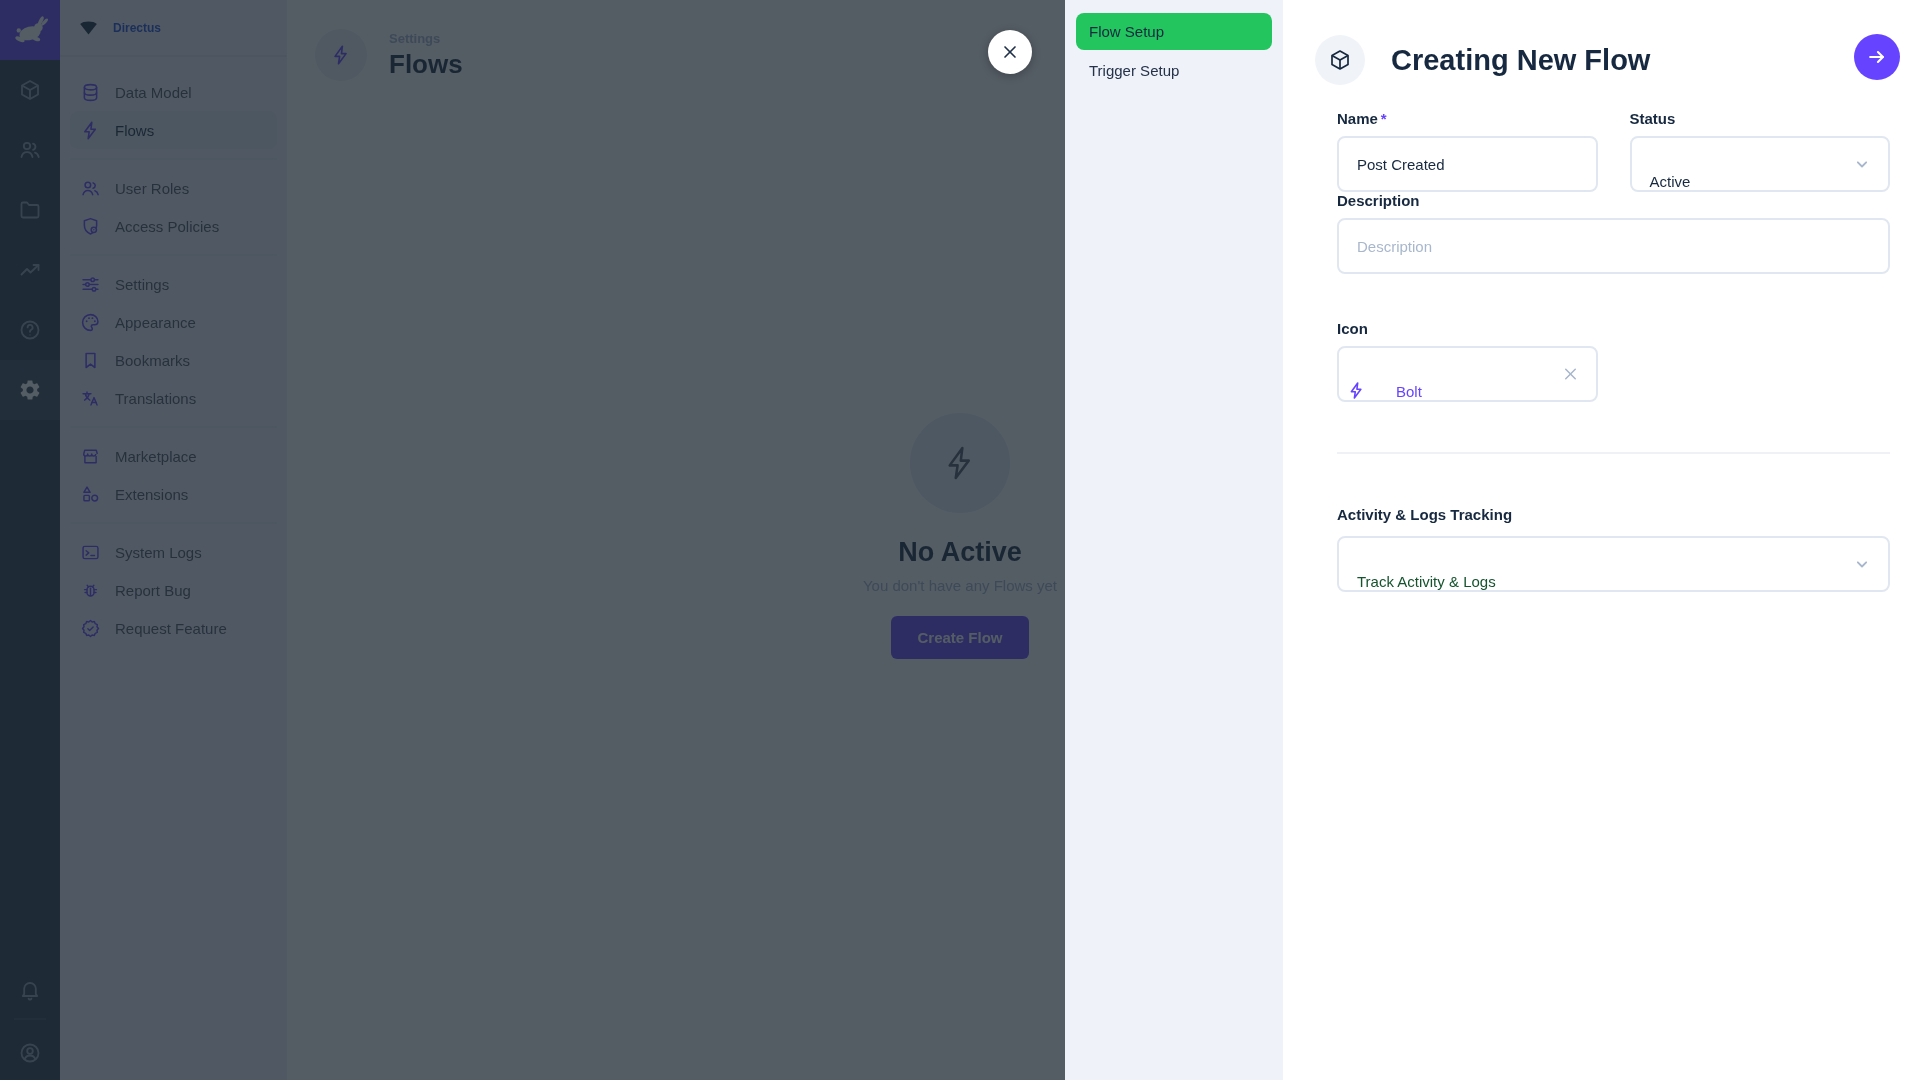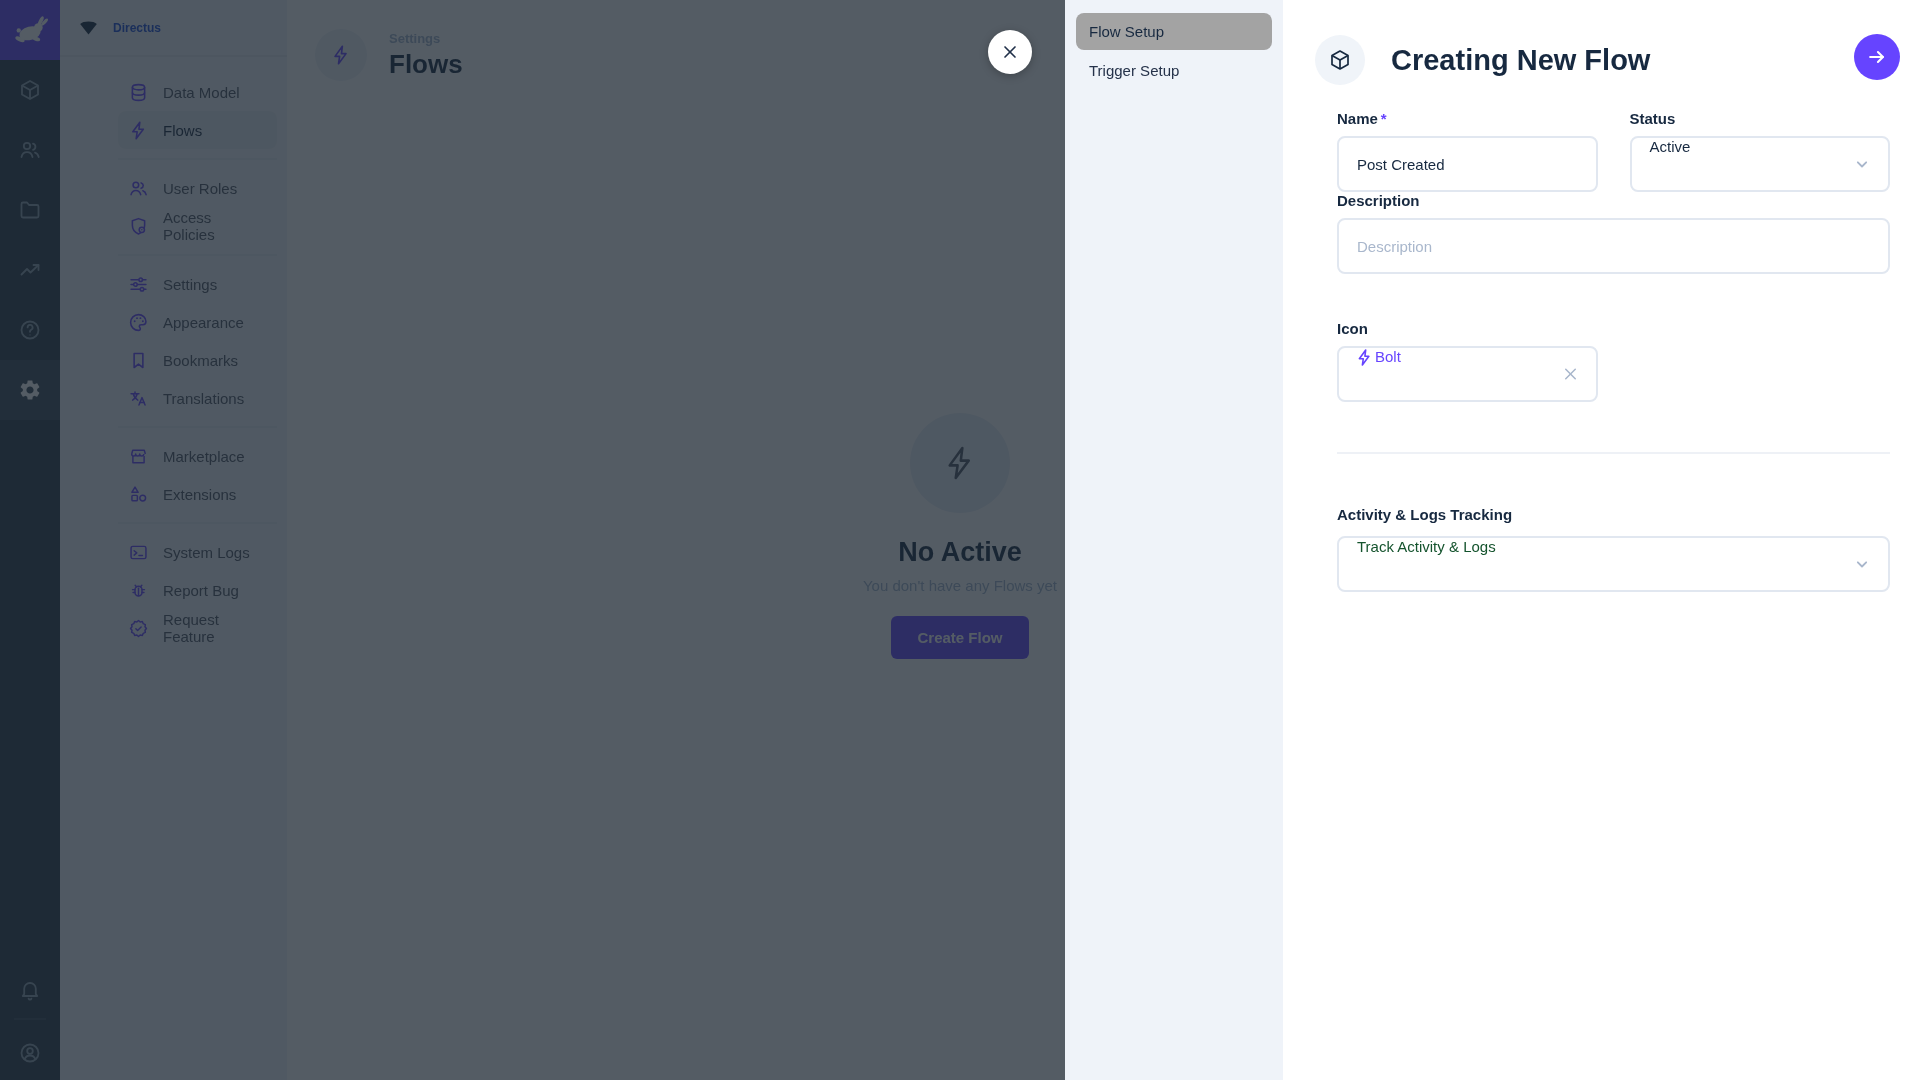--- a/index.html
+++ b/index.html
@@ -15,21 +15,21 @@
   .mod-btn.active { background:#3a4a57; }
   .mod-btn svg { stroke:#8da0af; }
   .mod-btn.active svg { stroke:none; }
   .mod-divider { position:absolute; left:14px; width:32px; border-top:2px solid #3a4a57; }
 
   
   .sidebar { position:absolute; left:60px; top:0; width:227px; height:1080px; background:#f0f4f9; z-index:1; }
   .project-header { height:57px; display:flex; align-items:center; gap:12px; padding:0 16px;
     border-bottom:2px solid #e2e8f0; }
   .project-name { font-size:12px; font-weight:700; color:#1d4ed8; }
-  .nav { padding:16px 10px 0 10px;margin-left:48px; }
+  .nav { padding:16px 10px 0 10px; }
   .nav-item { height:38px; display:flex; align-items:center; gap:14px; padding:0 10px; border-radius:8px; }
   .nav-item svg { flex:0 0 auto; stroke:#6644ff; }
   .nav-item .lbl { font-size:15px; font-weight:500; color:#4c5464; }
   .nav-item.active { background:#e4eaf1; }
   .nav-item.active .lbl { color:#172940; }
   .nav-divider { border-top:2px solid #e4eaf1; margin:9px 0; }
 
   
   .main { position:absolute; left:287px; top:0; right:0; height:1080px; background:#ffffff; z-index:1; }
   .page-header { position:absolute; left:28px; top:29px; display:flex; align-items:center; gap:22px; }
@@ -51,45 +51,45 @@
   .overlay { position:absolute; left:0; top:0; width:1065px; height:1080px; background:rgba(27,37,48,0.75); z-index:10; }
   .close-btn { position:absolute; left:988px; top:30px; width:44px; height:44px; border-radius:50%;
     background:#fff; display:flex; align-items:center; justify-content:center; z-index:20;
     box-shadow:0 2px 8px rgba(0,0,0,0.25); }
 
   
   .drawer { position:absolute; left:1065px; top:0; right:0; height:1080px; background:#fff; z-index:30; display:flex; }
   .drawer-nav { width:218px; background:#eff3f9; padding:13px 11px; flex:0 0 auto; }
   .dnav-item { height:37px; display:flex; align-items:center; padding:0 13px; border-radius:8px;
     font-size:15px; color:#25324a; margin-bottom:2px; }
-  .dnav-item.active { background:#a3a3a3; color:#172940; }
+  .dnav-item.active { background:#22c55e; color:#172940; }
   .drawer-main { position:relative; flex:1 1 auto; background:#fff; }
 
   .drawer-header { position:absolute; left:0; top:0; right:0; height:110px; }
   .dh-circle { position:absolute; left:32px; top:35px; width:50px; height:50px; border-radius:50%;
     background:#f0f4f9; display:flex; align-items:center; justify-content:center; }
   .dh-title { position:absolute; left:108px; top:44px; font-size:29px; font-weight:700; color:#172940; }
   .dh-action { position:absolute; right:20px; top:34px; width:46px; height:46px; border-radius:50%;
     background:#6644ff; border:none; display:flex; align-items:center; justify-content:center; }
 
   .form { position:absolute; left:54px; right:30px; top:110px; }
   .grid2 { display:grid; grid-template-columns:1fr 1fr; gap:32px; }
   .f-label { font-size:15px; font-weight:700; color:#172940; height:18px; margin-bottom:8px; }
   .req { color:#6644ff; margin-left:3px; font-weight:700; }
   .f-input, .f-select, .f-widget { height:56px; width:100%; border:2px solid #e1e7f0; border-radius:8px;
     background:#fff; font-size:15px; color:#172940; padding:0 18px;
     font-family:"Liberation Sans", sans-serif; }
   .f-input::placeholder { color:#a9b7cc; }
-  .f-select, .f-widget { display:flex; align-items:flex-start; position:relative; }
+  .f-select, .f-widget { display:flex; align-items:flex-end; position:relative; }
   .f-select .chev, .trailing { position:absolute; right:16px; top:50%; transform:translateY(-50%); display:flex; }
   .row-gap1 { }
   .row-gap2 { margin-top:46px; }
   .muted-val { color:#14532d; }
 
-  .icon-field { padding:0 16px; gap:1px; }
+  .icon-field { padding:0 8px; gap:30px; }
   .icon-field .iname { color:#6644ff; font-size:15px; }
   .color-field { padding:0 14px 0 8px; gap:12px; }
   .swatch-btn { width:38px; height:38px; border:2px solid #e4eaf1; border-radius:8px; background:#fff;
     display:flex; align-items:center; justify-content:center; flex:0 0 auto; }
   .placeholder { color:#a9b7cc; font-size:15px; }
 
   .hr { border-top:2px solid #eef1f6; margin-top:50px; }
   .act-label { margin-top:52px; }
   .track-select { margin-top:12px; }
 </style>

